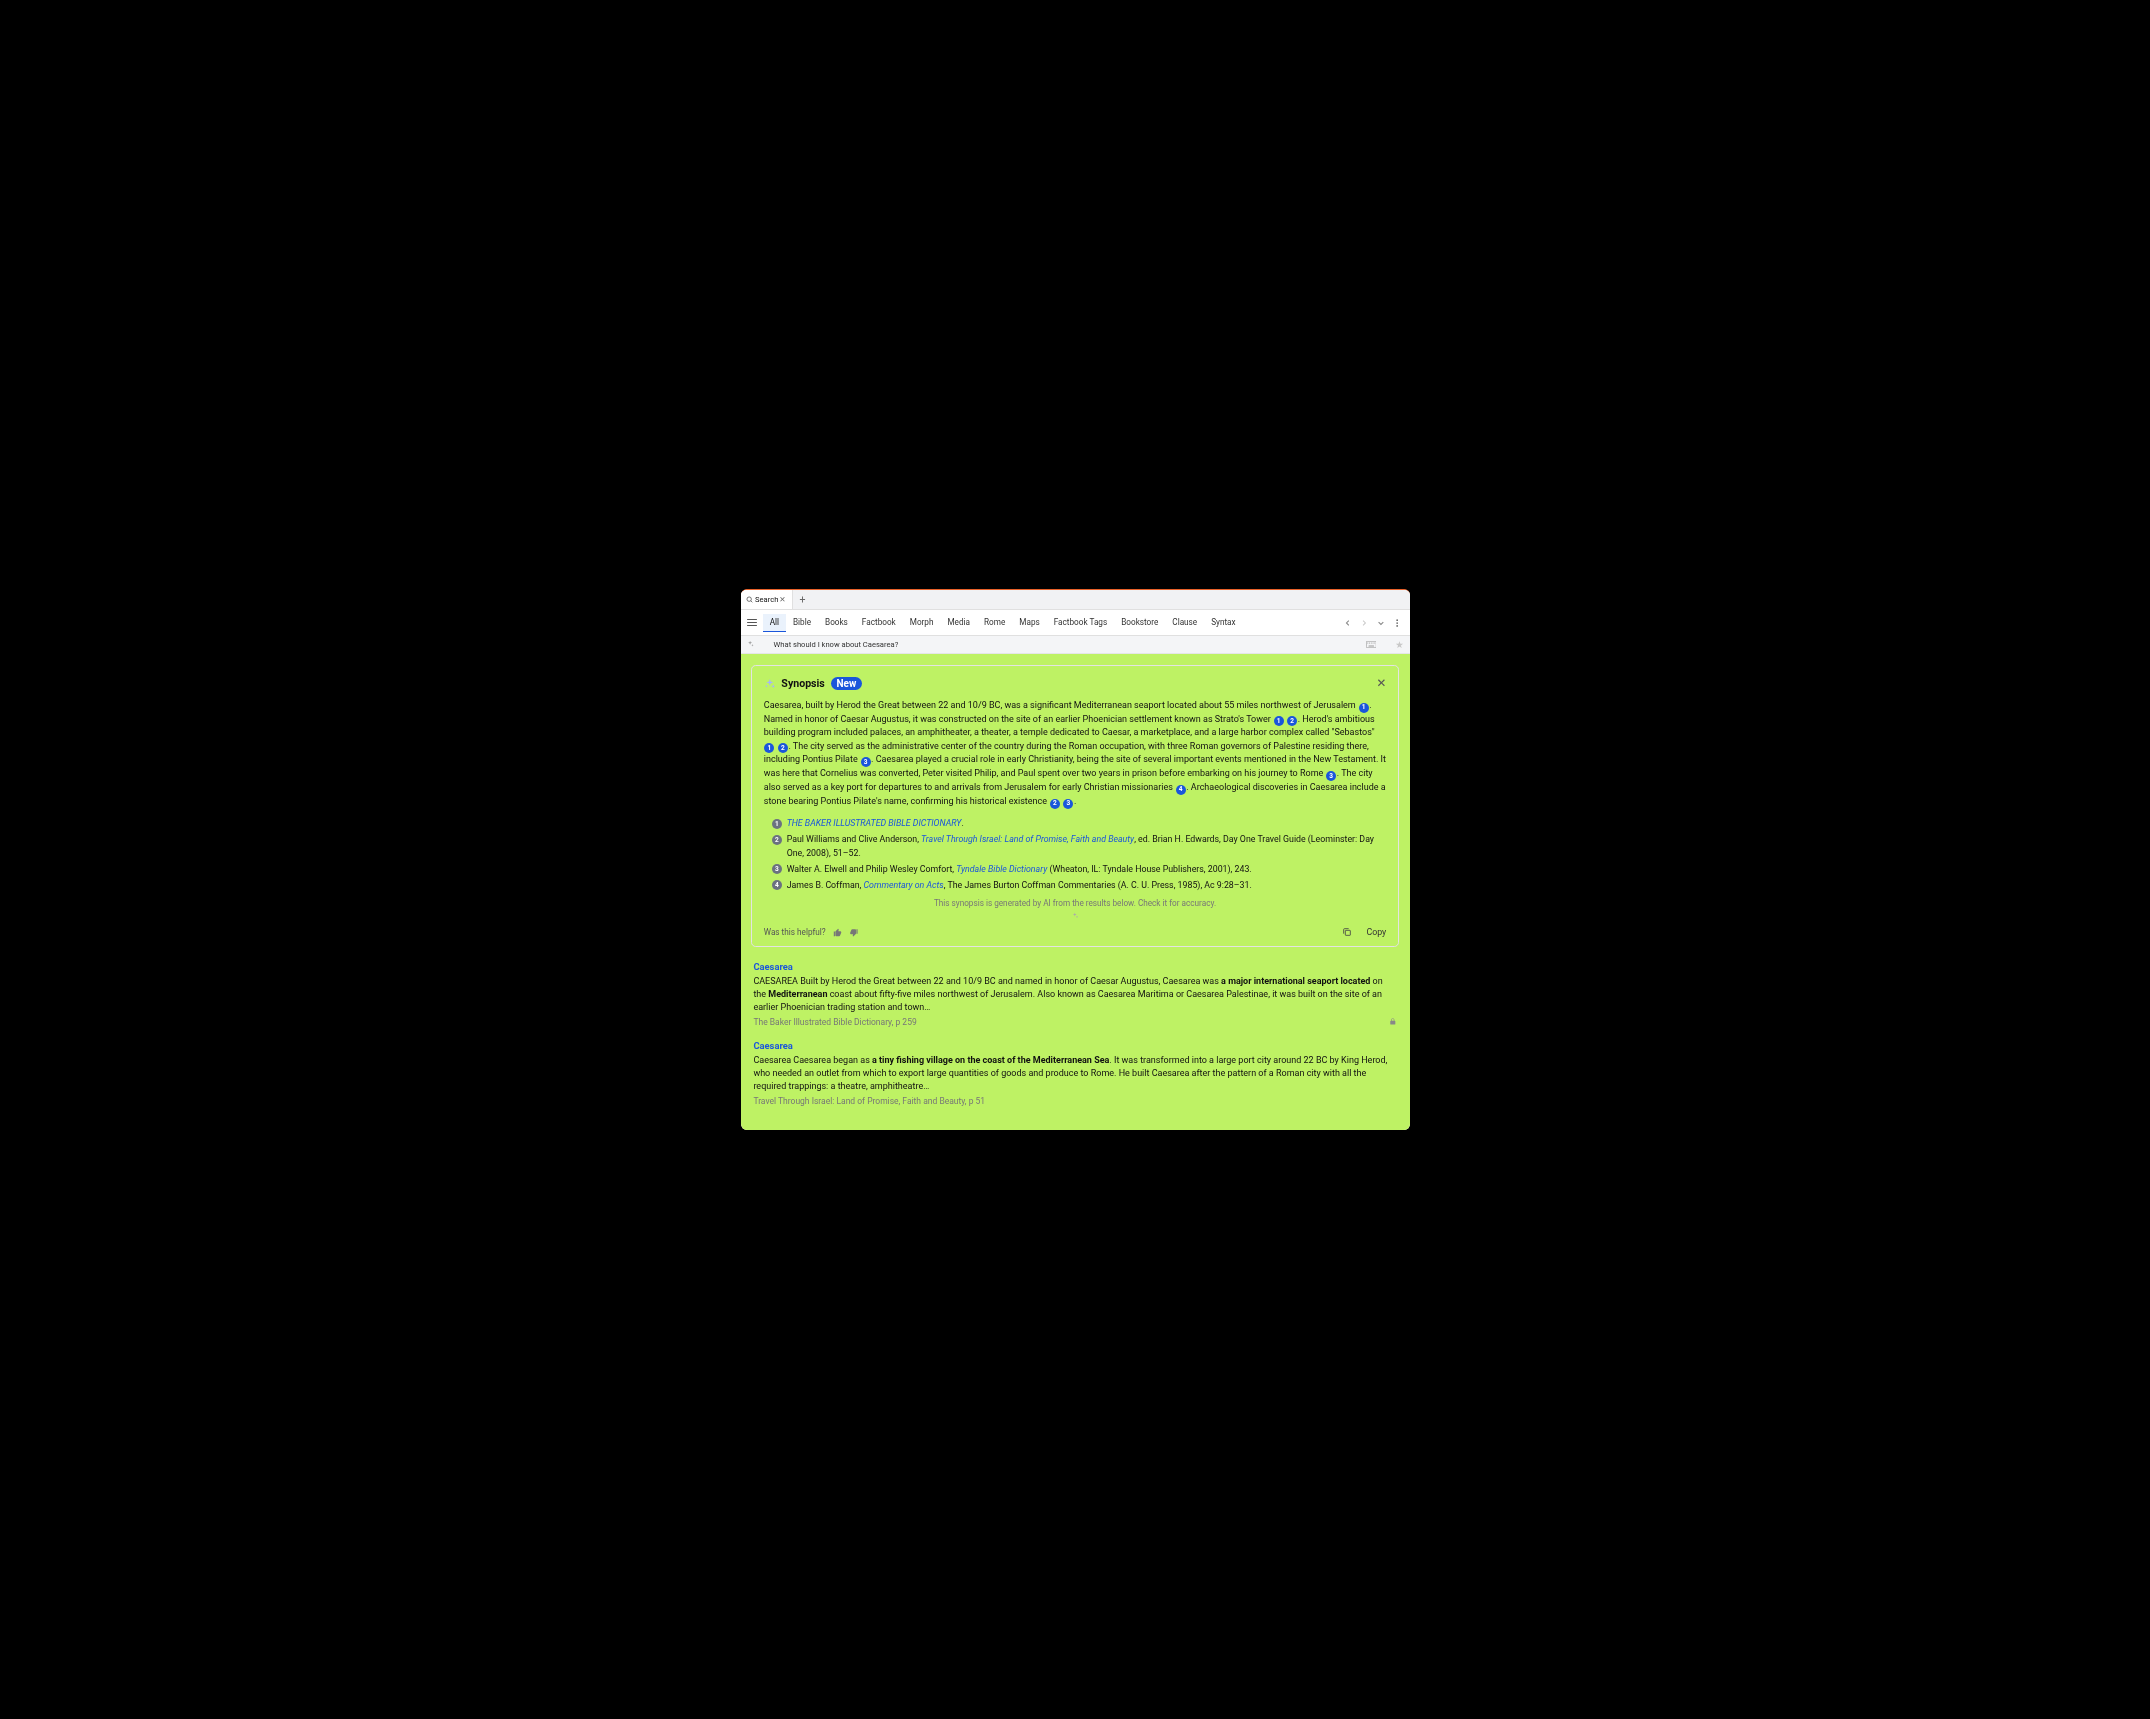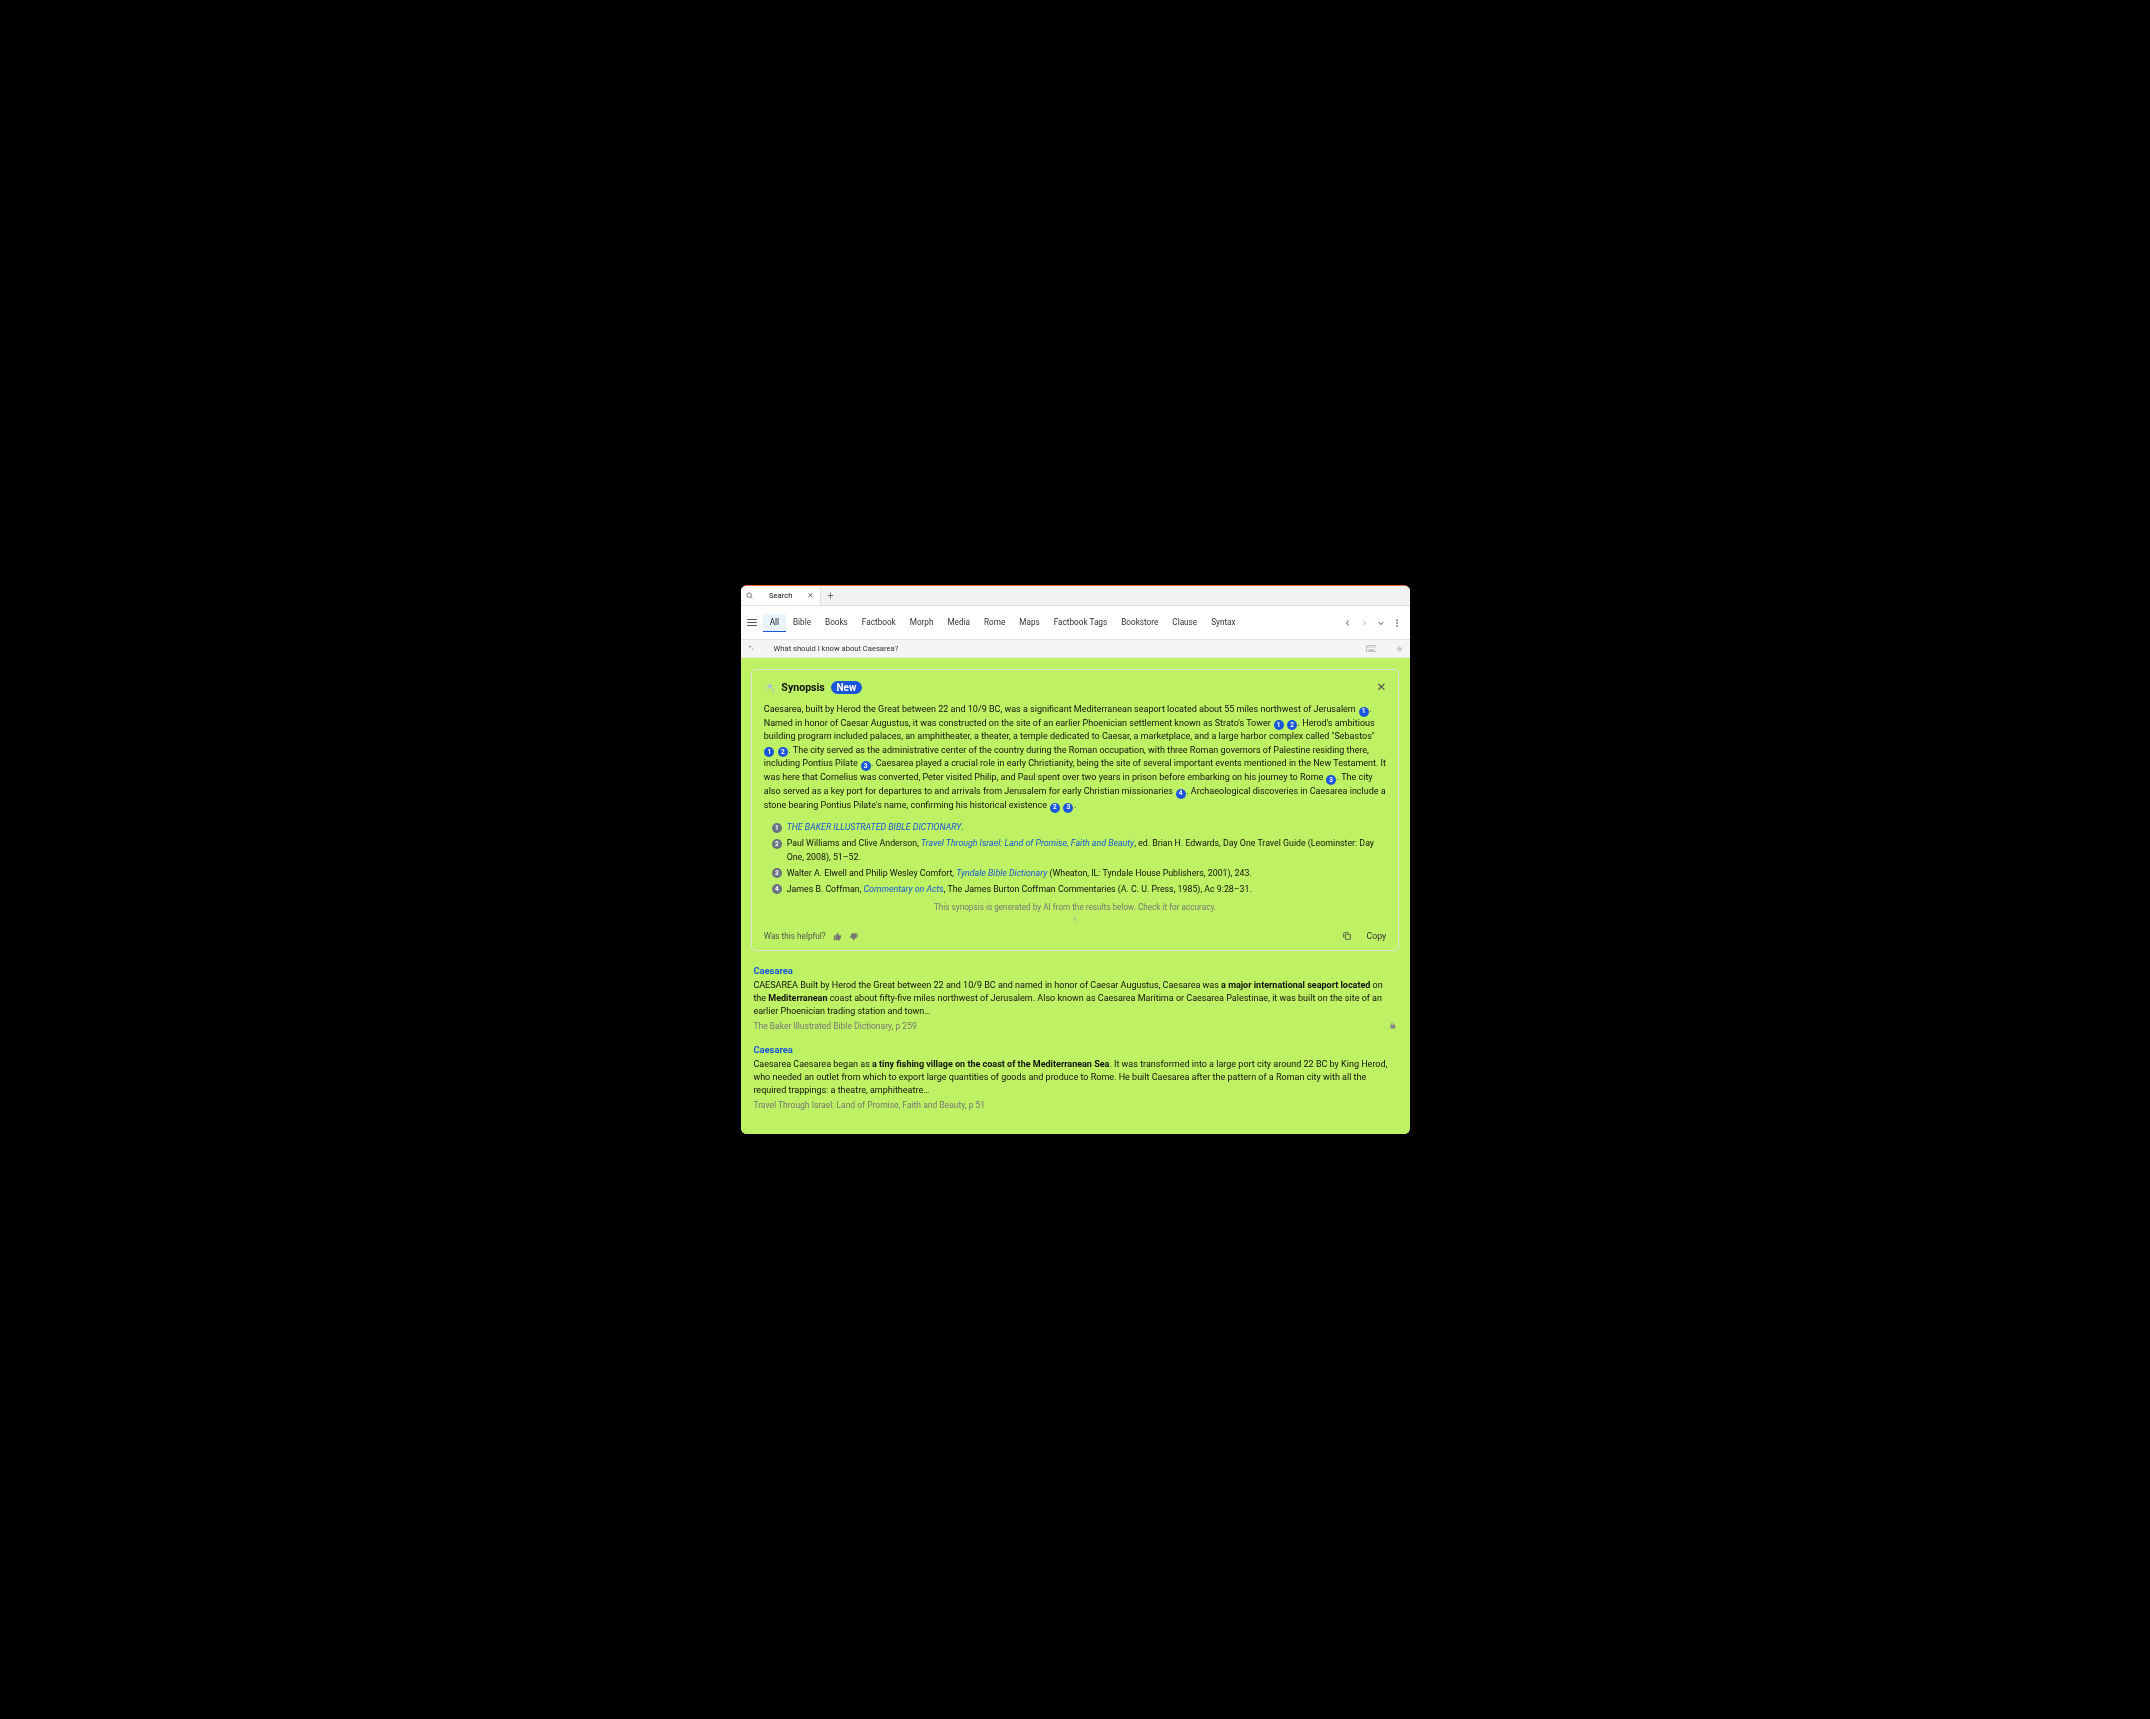--- a/index.html
+++ b/index.html
@@ -28,21 +28,21 @@
   .tabbar {
     display: flex;
     align-items: center;
     background: #f1f2f4;
     border-bottom: 0.6px solid #e0e0e0;
     height: 20px;
   }
   .tab {
     display: flex;
     align-items: center;
-    gap: 15px;
+    gap: 1px;
     padding: 0 5.9px;
     height: 100%;
     background: #fff;
     border-right: 0.6px solid #e0e0e0;
     border-top-left-radius: 3.5px;
     font-size: 7.6px;
   }
   .tab .close { color: #666; font-size: 7.6px; cursor: pointer; }
   .tab-plus {
     width: 20px;
@@ -52,21 +52,21 @@
     justify-content: center;
     color: #666;
     font-size: 10.6px;
     cursor: pointer;
   }
   
   .toolbar {
     display: flex;
     align-items: center;
     border-bottom: 0.6px solid #e0e0e0;
-    height: 34px;
+    height: 26px;
     padding: 0 4.7px;
     gap: 1.2px;
     background: #fff;
   }
   .hamburger {
     width: 14px; height: 14px;
     display: flex; flex-direction: column; justify-content: center; gap: 1.8px;
     cursor: pointer; padding: 0 2.3px;
     margin-right: 2.3px;
   }

